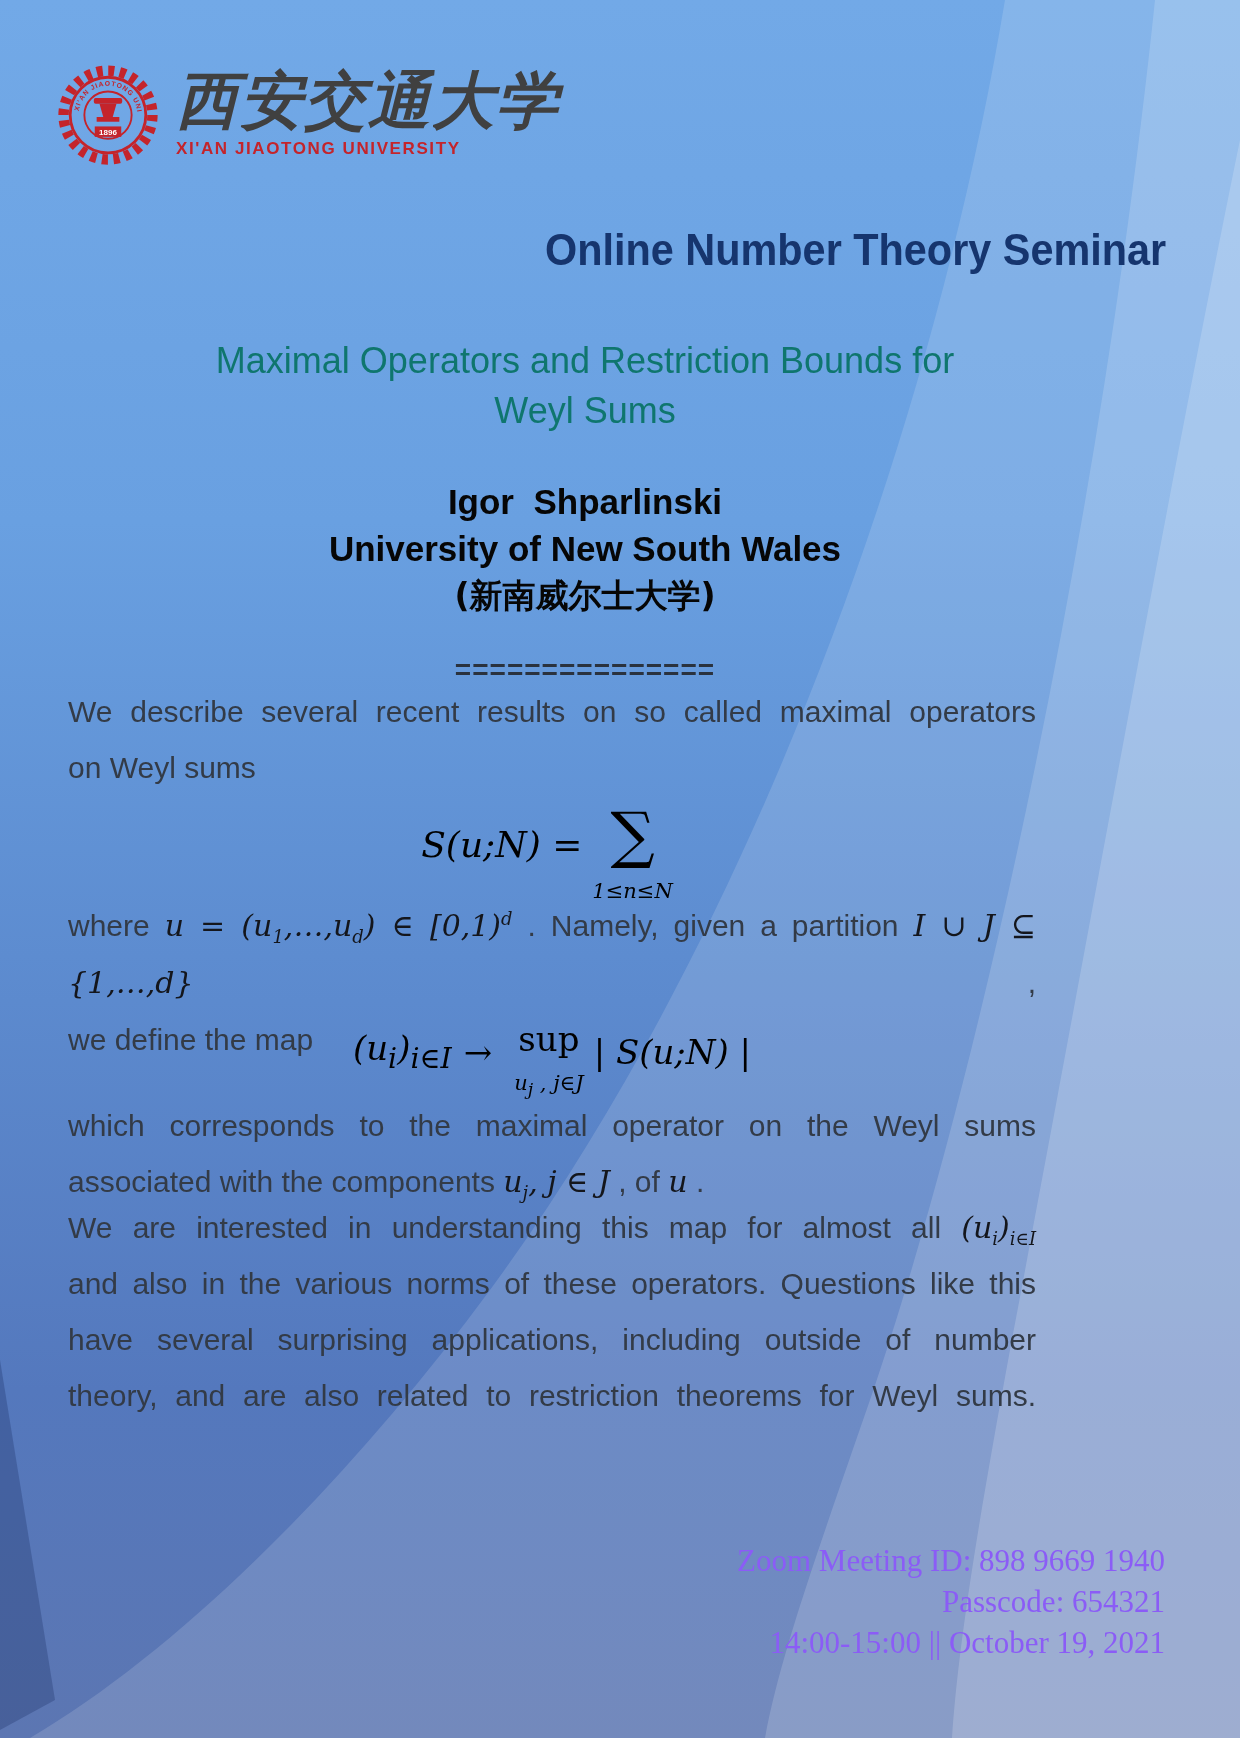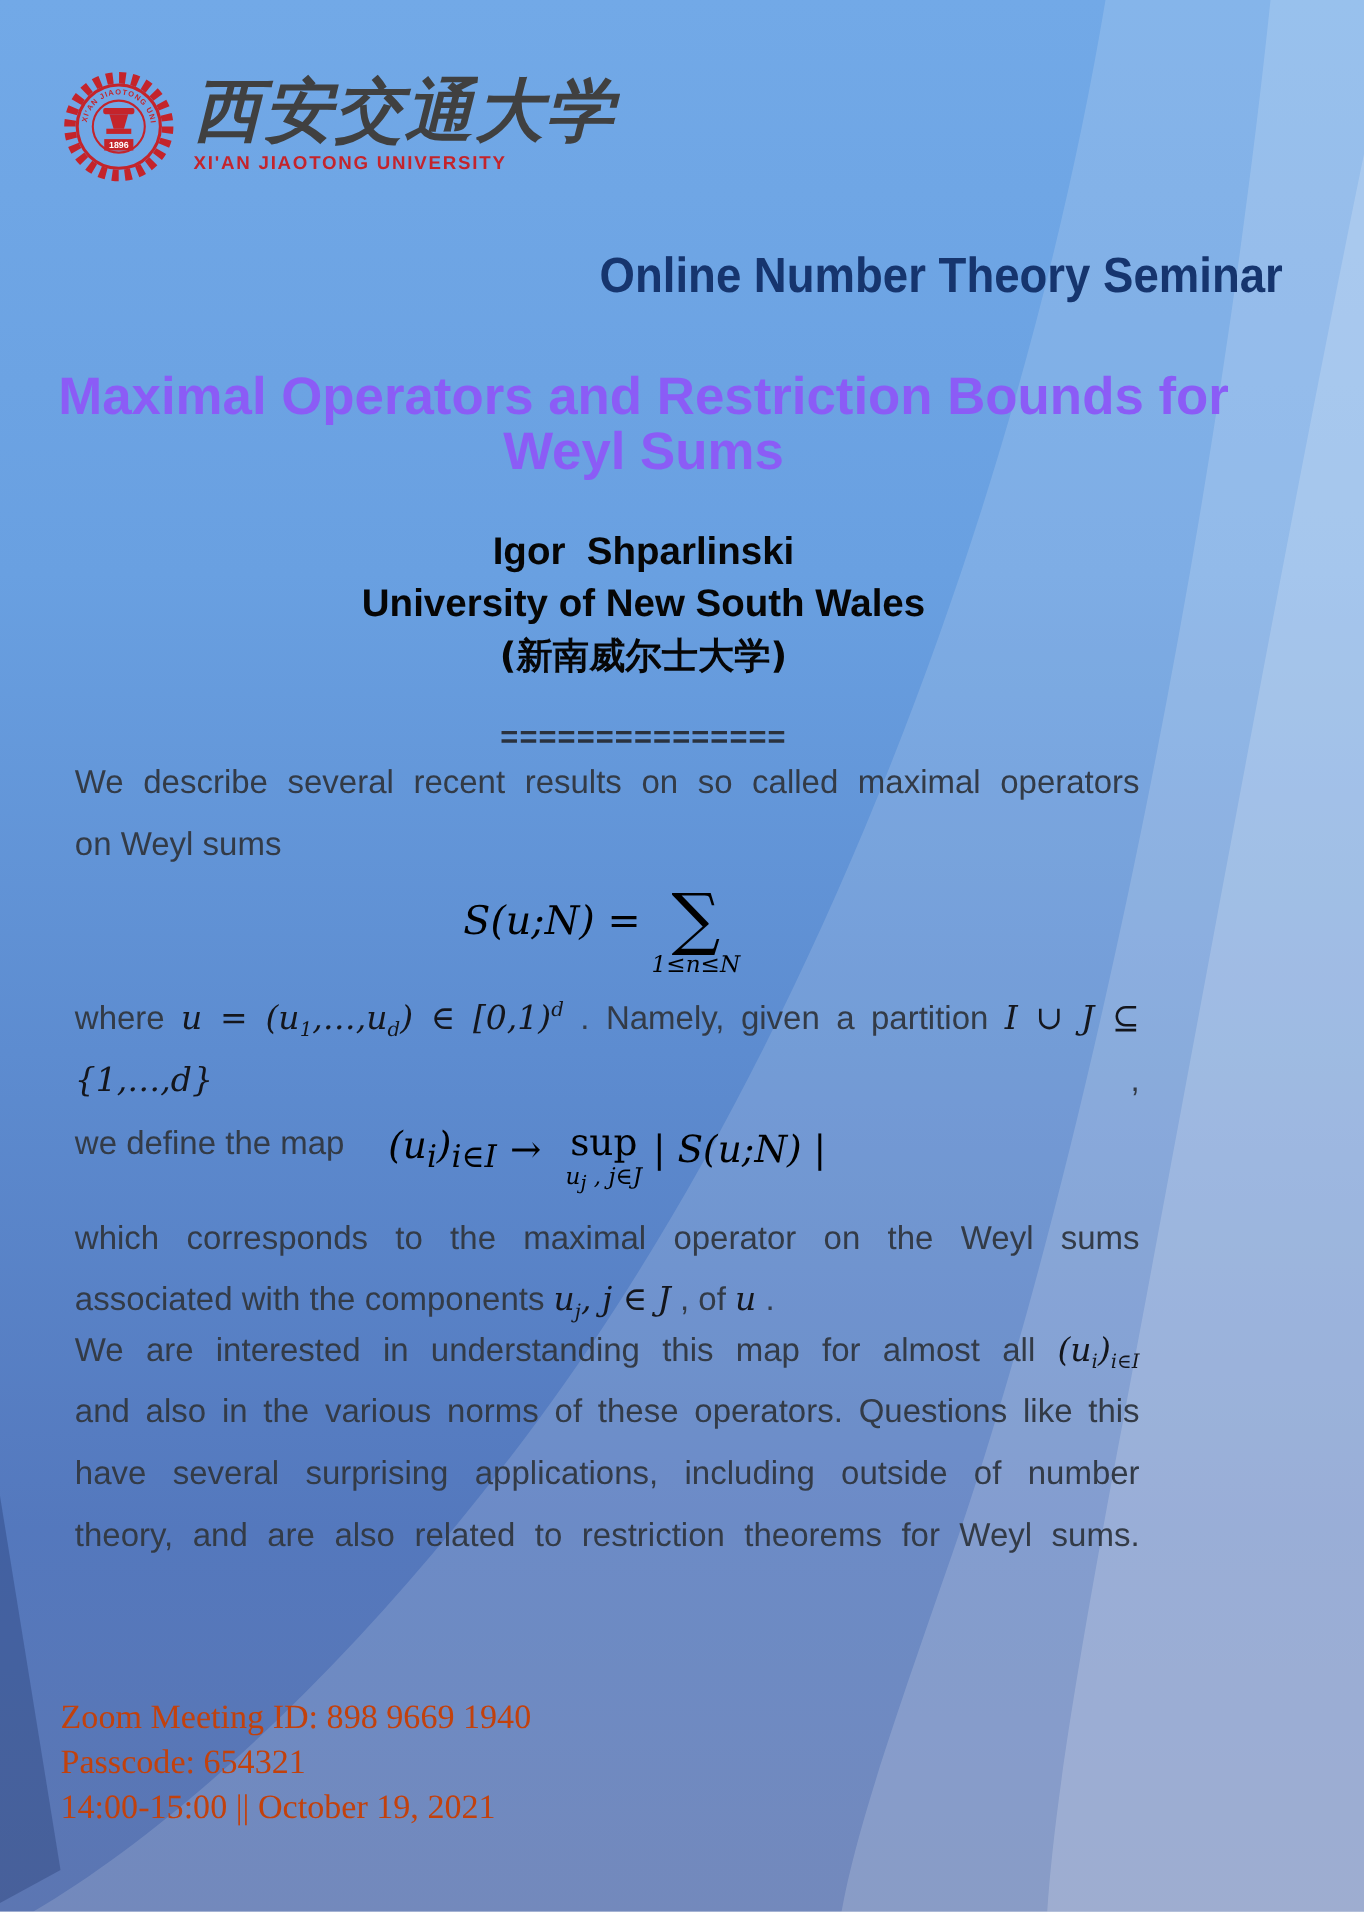--- a/index.html
+++ b/index.html
@@ -28,21 +28,21 @@
 
   
   .seminar-title {
     position:absolute; top:224px; right:74px;
     font-size:45px; font-weight:bold; color:#16356e;
     transform:scaleX(0.92); transform-origin:100% 50%;
     white-space:nowrap;
   }
   .talk-title {
     position:absolute; top:336px; left:30px; width:1110px;
-    text-align:center; font-size:48px; font-weight:bold; color:#8b5cf6; line-height:50px;
+    text-align:center; font-size:36px; font-weight:normal; color:#0f766e; line-height:50px;
   }
   .speaker {
     position:absolute; top:478px; left:30px; width:1110px;
     text-align:center; font-size:35px; font-weight:bold; color:#060606; line-height:47px;
   }
   .speaker .name { white-space:pre; }
   .speaker .zh { font-size:33px; font-family:"DejaVu Sans", sans-serif; }
   .separator {
     position:absolute; top:654px; left:30px; width:1110px; text-align:center;
     font-size:28px; font-weight:bold; letter-spacing:1px; color:#2a323e;
@@ -73,27 +73,27 @@
     font-style:italic; color:#000000;
   }
   .f1 { top:796px; font-size:36px; }
   .f2 { top:1012px; font-size:34px; }
   .sumcol, .supcol {
     display:inline-flex; flex-direction:column; align-items:center;
     margin:0 10px; transform:translateY(10px);
   }
   .sigma { font-size:62px; line-height:58px; font-style:normal; }
   .supword { font-style:normal; line-height:34px; }
-  .limits { font-size:21px; line-height:23px; margin-top:2px; }
+  .limits { font-size:21px; line-height:23px; margin-top:16px; }
   .arrow { font-style:normal; margin:0 12px; }
 
   
   .footer {
-    position:absolute; top:1540px; left:55px; width:1110px; text-align:left;
-    color:#c2410c; font-family:"Liberation Serif",serif;
+    position:absolute; top:1540px; left:55px; width:1110px; text-align:right;
+    color:#8b5cf6; font-family:"Liberation Serif",serif;
     font-size:31px; line-height:41px;
   }
 </style>
 </head>
 <body>
 
 <div class="poster">
 
   <svg class="bg" width="1240" height="1738" viewBox="0 0 1240 1738">
     <defs>

